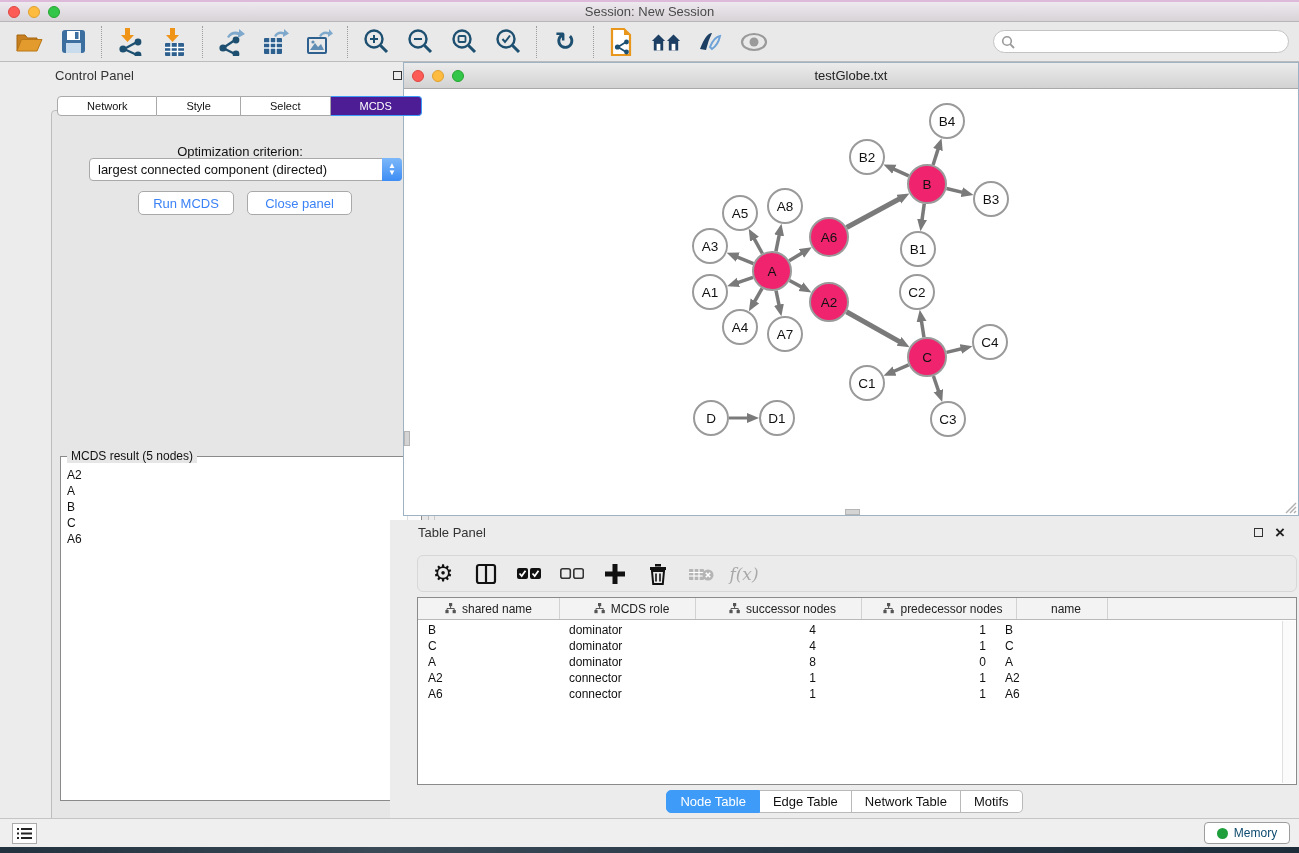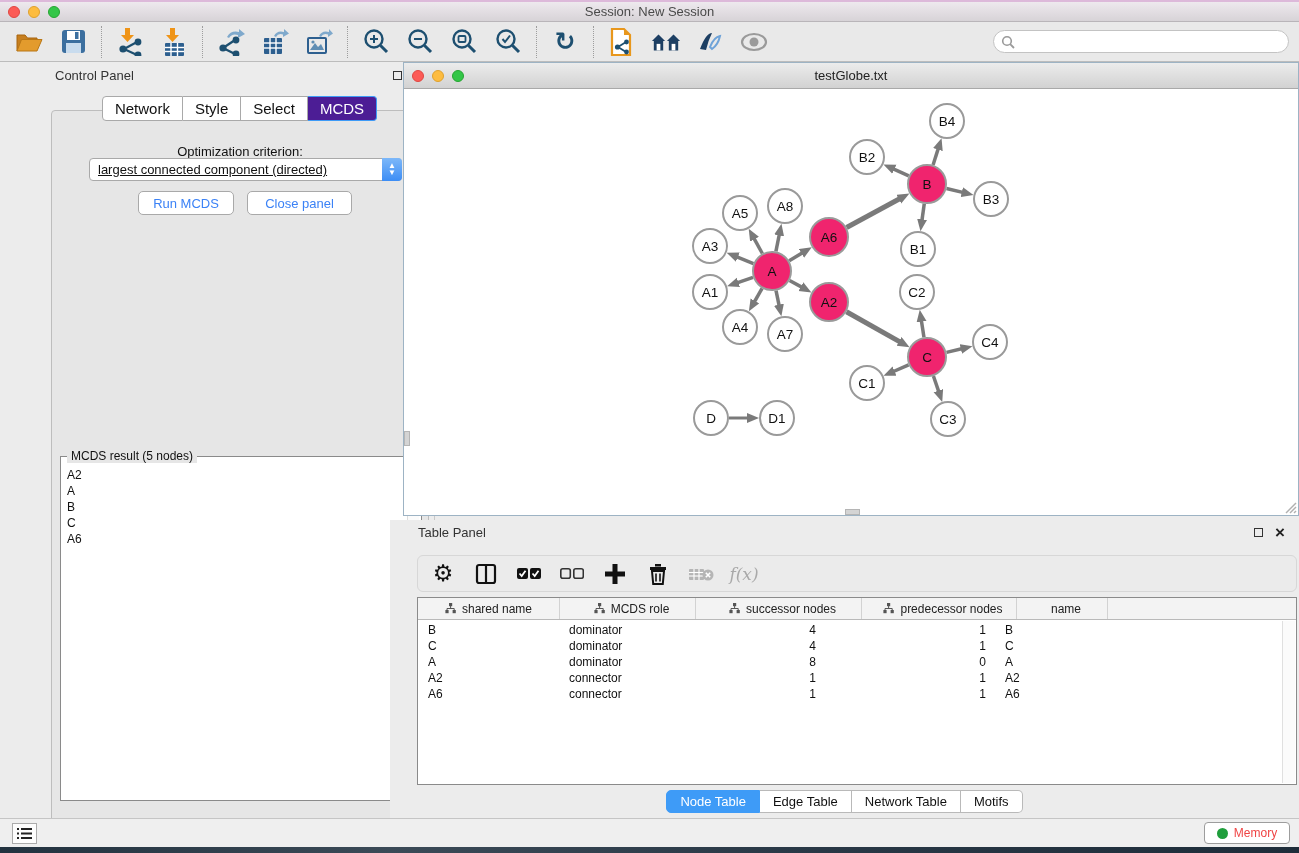--- a/index.html
+++ b/index.html
@@ -30,31 +30,31 @@
     border:1px solid #c3c3c3; border-radius:12px; display:flex; align-items:center; padding-left:7px; }
   .searchbox input { border:none; outline:none; flex:1; font-size:12px; background:transparent; height:18px; margin-left:4px;}
 
   
   .control-panel { position:absolute; left:0; top:62px; width:390px; height:756px; background:#ececec; border-right:1px solid #c9c9c9;margin-left:45px; }
   .panel-head { height:26px; display:flex; align-items:center; padding:0 10px; font-size:13px; color:#333; }
   .panel-head .spacer { flex:1; }
   .float-ic { width:9px; height:9px; border:1.5px solid #333; display:inline-block; margin-right:12px; cursor:pointer; }
   .close-ic { font-size:17px; font-weight:bold; color:#222; line-height:9px; cursor:pointer; }
   .cp-tabs { position:absolute; left:0; top:34px; width:100%; display:flex; justify-content:center; z-index:3; }
-  .cp-tab { font-size:15px; color:#111; background:#fff; border:1px solid #a9a9a9; border-left:none;
-    padding:3px 12px; cursor:pointer; }
+  .cp-tab { font-size:11px; color:#111; background:#fff; border:1px solid #a9a9a9; border-left:none;
+    padding:3px 29px; cursor:pointer; }
   .cp-tab:first-child { border-left:1px solid #a9a9a9; border-radius:4px 0 0 4px; }
   .cp-tab:last-child { border-radius:0 4px 4px 0; }
   .cp-tab.active { background:#4c1d95; color:#fff; border-color:#3e9bf7;text-align:center; }
   .cp-inner { position:absolute; left:6px; top:48px; width:378px; height:740px; background:#e6e6e6;
     border:1px solid #bdbdbd; border-radius:4px; }
   .opt-label { position:absolute; left:0; width:100%; top:33px; text-align:center; font-size:13px; color:#111; }
   .dropdown { position:absolute; left:37px; top:47px; width:313px; height:23px; background:#fff;
     border:1px solid #a9a9a9; border-radius:4px; display:flex; align-items:center; cursor:pointer; }
-  .dropdown .dd-text { flex:1; font-size:13px; padding-left:8px; color:#111; white-space:nowrap; overflow:hidden;text-decoration:underline; }
+  .dropdown .dd-text { flex:1; font-size:13px; padding-left:8px; color:#111; white-space:nowrap; overflow:hidden; }
   .dd-stepper { width:20px; height:23px; margin:-1px -1px -1px 0; border-radius:0 4px 4px 0;
     background:linear-gradient(#7db8f9,#3c8df5); display:flex; flex-direction:column; align-items:center; justify-content:center; gap:1px; }
   .dd-stepper span { color:#fff; font-size:8px; line-height:6px; }
   .cp-btn { position:absolute; top:80px; height:24px; background:#fff; border:1px solid #a9a9a9; border-radius:5px;
     font-size:13px; color:#3b82f6; display:flex; align-items:center; justify-content:center; cursor:pointer; }
   .btn-run { left:86px; width:96px; }
   .btn-close { left:195px; width:105px; }
   .result-box { position:absolute; left:8px; top:345px; width:362px; height:345px; background:#fff;
     border:1px solid #8a8a8a; }
   .result-legend { position:absolute; left:6px; top:-8px; background:#e6e6e6; padding:0 4px; font-size:12px; color:#111; }
@@ -99,21 +99,21 @@
   .seg-tab { font-size:13px; background:#fff; border:1px solid #b9b9b9; border-left:none; padding:3px 13px; color:#111; cursor:pointer; }
   .seg-tab:first-child { border-left:1px solid #b9b9b9; border-radius:5px 0 0 5px; }
   .seg-tab:last-child { border-radius:0 5px 5px 0; }
   .seg-tab.active { background:#3e9bf7; border-color:#3e9bf7; color:#fff; }
 
   
   .statusbar { position:absolute; left:0; top:818px; width:100%; height:29px; background:#efefef; border-top:1px solid #c5c5c5; }
   .list-btn { position:absolute; left:12px; top:4px; width:25px; height:21px; background:#fdfdfd; border:1px solid #ababab;
     display:flex; align-items:center; justify-content:center; cursor:pointer; }
   .memory-btn { position:absolute; right:9px; top:3px; width:86px; height:22px; background:#fff; border:1px solid #9d9d9d;
-    border-radius:4px; display:flex; align-items:center; justify-content:center; gap:6px; font-size:12px; color:#ef4444; cursor:pointer; }
+    border-radius:4px; display:flex; align-items:center; justify-content:center; gap:6px; font-size:12px; color:#0c4a6e; cursor:pointer; }
   .mem-dot { width:11px; height:11px; border-radius:50%; background:#1f9e3c; }
   .desktop-strip { position:absolute; left:0; top:847px; width:100%; height:6px;
     background:linear-gradient(90deg,#22323f,#3b4a57 30%,#2a3947 60%,#1e2d3a); }
 </style>
 </head>
 <body>
 
 <div class="screen">
 
   <div class="titlebar">

